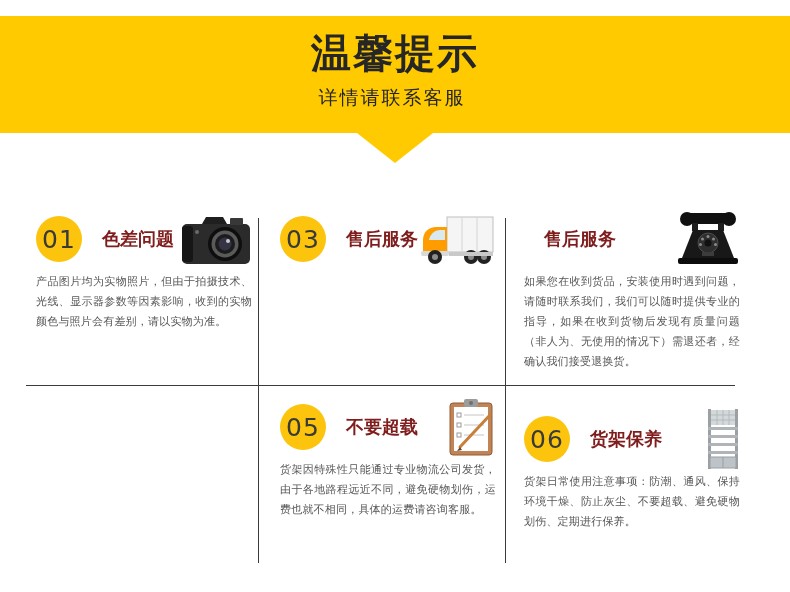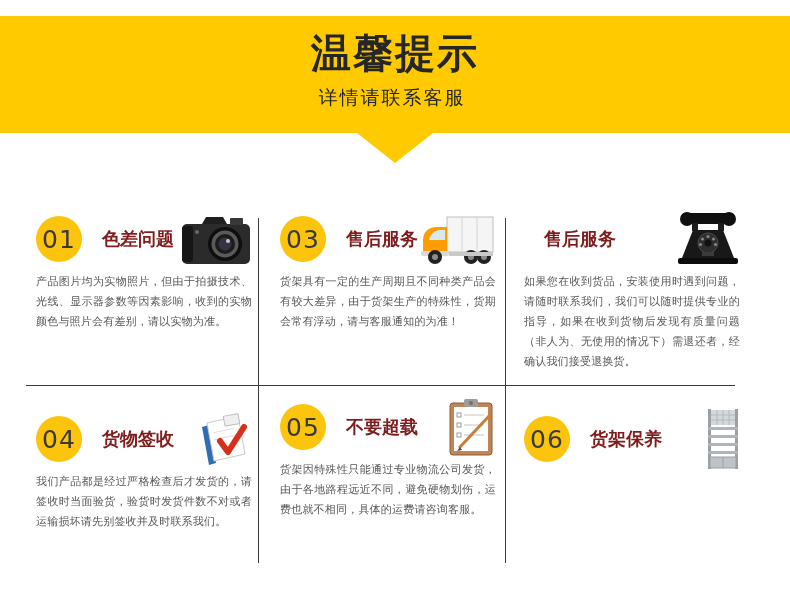--- a/index.html
+++ b/index.html
@@ -96,21 +96,20 @@
           <circle cx="15" cy="44" r="7" fill="#222"></circle>
             <circle cx="15" cy="44" r="3" fill="#8d8d8d"></circle>
           <circle cx="51" cy="44" r="7" fill="#222"></circle>
             <circle cx="51" cy="44" r="3" fill="#8d8d8d"></circle>
           <circle cx="64" cy="44" r="7" fill="#222"></circle>
             <circle cx="64" cy="44" r="3" fill="#8d8d8d"></circle>
           <rect x="29" y="39" width="44" height="4" fill="#c9c9c9"></rect>
         </svg>
       </span>
     </div>
-    <div class="card-body">货架具有一定的生产周期且不同种类产品会有较大差异，由于货架生产的特殊性，货期会常有浮动，请与客服通知的为准！</div>
   </div>
 
   <div class="card card-3">
     <div class="card-head">
       <div class="card-title">售后服务</div>
       <span class="card-icon">
         <svg width="64" height="58" viewBox="0 0 64 58">
           <rect x="6" y="3" width="52" height="11" rx="5.5" fill="#101010"></rect>
           <circle cx="11" cy="9" r="7" fill="#101010"></circle>
           <circle cx="53" cy="9" r="7" fill="#101010"></circle>
@@ -125,37 +124,20 @@
           <circle cx="24.5" cy="34.5" r="1.5" fill="#8a8a8a"></circle>
           <circle cx="32" cy="33" r="3.5" fill="#111"></circle>
           <rect x="2" y="48" width="60" height="6" rx="2" fill="#0c0c0c"></rect>
           <rect x="26" y="42" width="12" height="4" fill="#3c3c3c"></rect>
         </svg>
       </span>
     </div>
     <div class="card-body">如果您在收到货品，安装使用时遇到问题，请随时联系我们，我们可以随时提供专业的指导，如果在收到货物后发现有质量问题（非人为、无使用的情况下）需退还者，经确认我们接受退换货。</div>
   </div>
 
-  <div class="card card-4">
-    <div class="card-head">
-      <div class="num-circle">04</div>
-      <div class="card-title">货物签收</div>
-      <span class="card-icon">
-        <svg width="58" height="56" viewBox="0 0 58 56">
-          <path d="M8,16 l7,-2 7,38 -7,2 z" fill="#2f6db5"></path>
-          <path d="M13,12 L44,5 l7,38 -31,7 z" fill="#ffffff" stroke="#c9c9c9"></path>
-          <rect x="30" y="4" width="15" height="10" rx="1" fill="#efefef" stroke="#bdbdbd" transform="rotate(-10 37 9)"></rect>
-          <line x1="19" y1="22" x2="40" y2="17" stroke="#e0e0e0"></line>
-          <line x1="20" y1="29" x2="42" y2="24" stroke="#e0e0e0"></line>
-          <path d="M26,30 l8,11 16,-25" fill="none" stroke="#d6301d" stroke-width="6" stroke-linecap="round" stroke-linejoin="round"></path>
-        </svg>
-      </span>
-    </div>
-    <div class="card-body">我们产品都是经过严格检查后才发货的，请签收时当面验货，验货时发货件数不对或者运输损坏请先别签收并及时联系我们。</div>
-  </div>
 
   <div class="card card-5">
     <div class="card-head">
       <div class="num-circle">05</div>
       <div class="card-title">不要超载</div>
       <span class="card-icon">
         <svg width="52" height="60" viewBox="0 0 52 60">
           <rect x="6" y="6" width="42" height="52" rx="3" fill="#c08457" stroke="#8f5c34"></rect>
           <rect x="10" y="10" width="34" height="44" fill="#ffffff"></rect>
           <rect x="20" y="2" width="14" height="8" rx="2" fill="#9c9c9c"></rect>
@@ -190,15 +172,16 @@
           <line x1="23" y1="2" x2="23" y2="17" stroke="#b5babd"></line>
           <rect x="2" y="19" width="30" height="3" fill="#aeb4b7"></rect>
           <rect x="2" y="27" width="30" height="3" fill="#aeb4b7"></rect>
           <rect x="2" y="35" width="30" height="3" fill="#aeb4b7"></rect>
           <rect x="2" y="43" width="30" height="3" fill="#aeb4b7"></rect>
           <rect x="4" y="49" width="26" height="11" fill="#bdc3c6" stroke="#9aa0a3"></rect>
           <line x1="17" y1="49" x2="17" y2="60" stroke="#9aa0a3"></line>
         </svg>
       </span>
     </div>
+    <div class="card-body">货架日常使用注意事项：防潮、通风、保持环境干燥、防止灰尘、不要超载、避免硬物划伤、定期进行保养。</div>
   </div>
 
 </div>
 
 </body></html>

